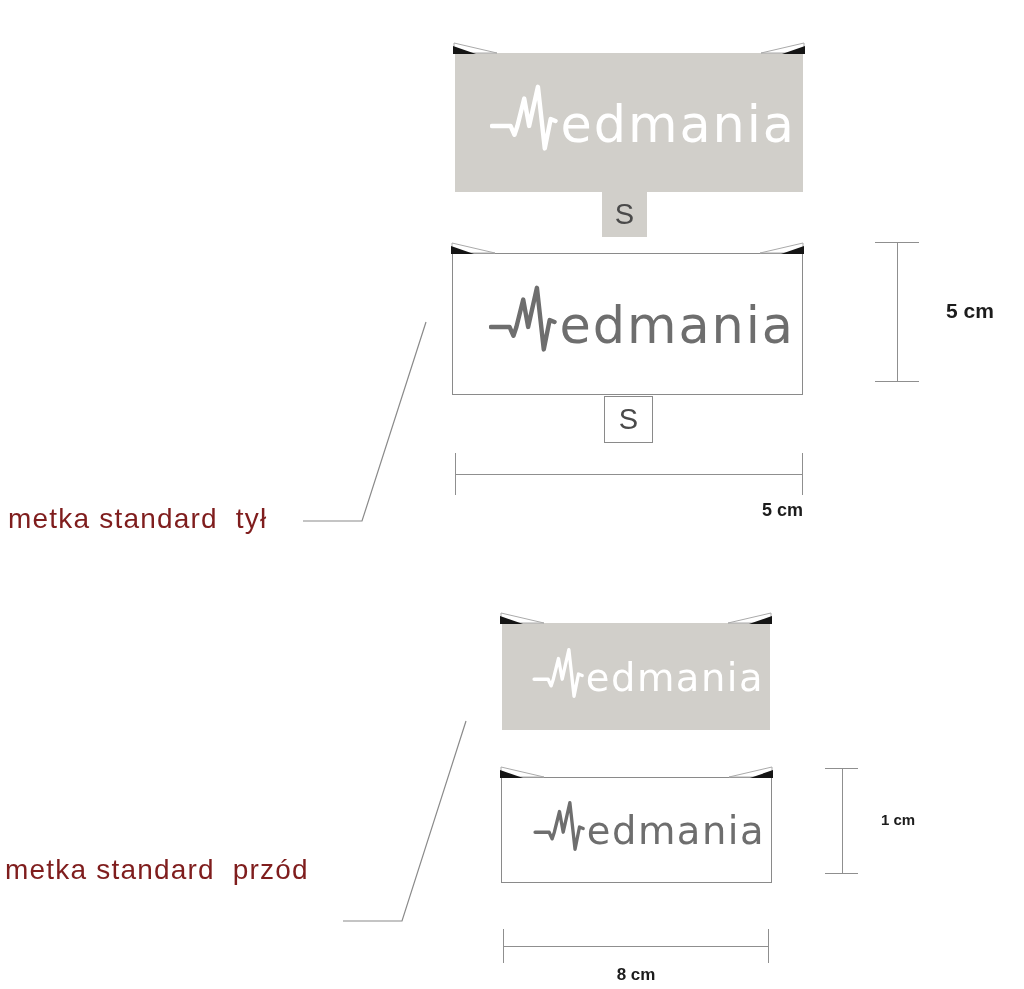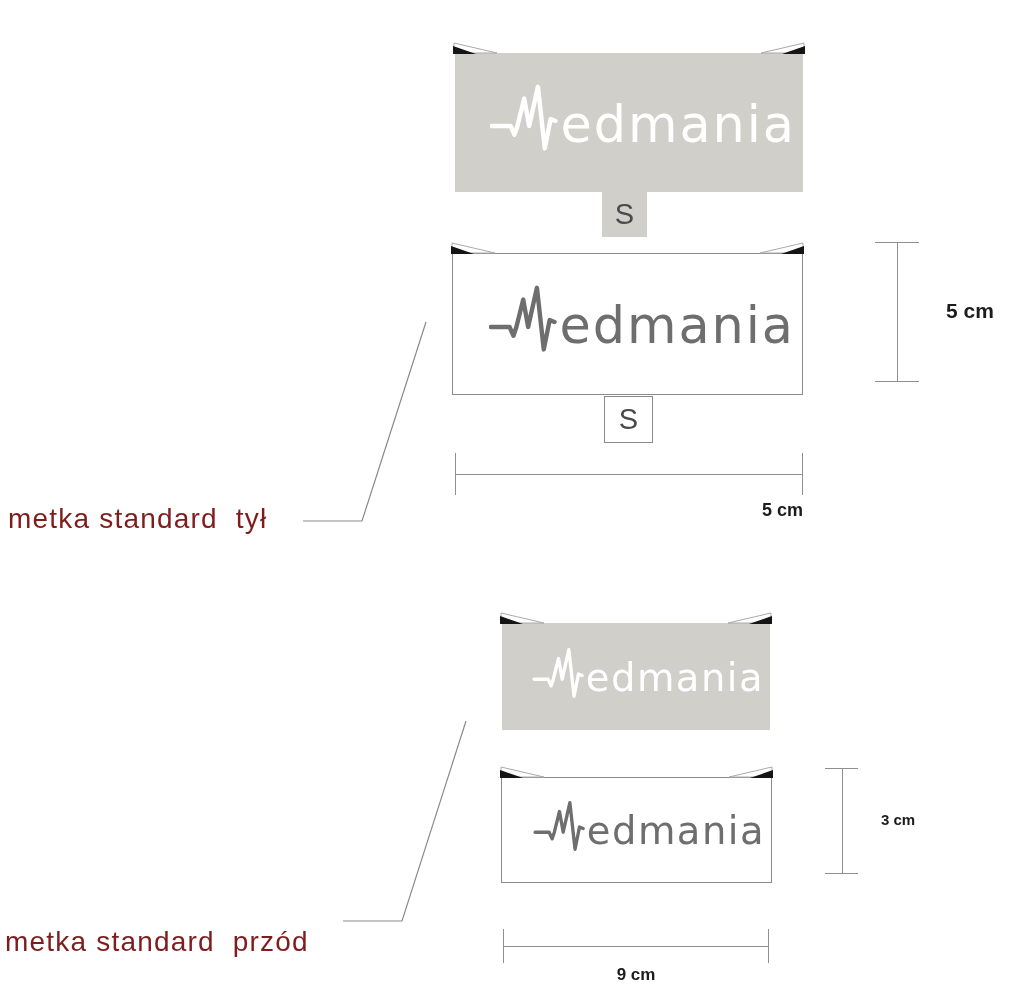--- a/index.html
+++ b/index.html
@@ -142,27 +142,27 @@
       <polyline points="2,53 21,53 25,62 28,53 35,25 40,53 49,13 56,76 62,46 67,48"></polyline>
       <text x="72" y="69" font-size="52" letter-spacing="2">edmania</text>
     </svg>
   </div>
 
   <div class="vdim" style="left:825px;top:768px;width:33px;height:106px;">
     <div class="cap top"></div>
       <div class="line"></div>
       <div class="cap bot"></div>
   </div>
-  <div class="dim-text" style="left:881px;top:811px;font-size:15px;">3 cm</div>
+  <div class="dim-text" style="left:881px;top:811px;font-size:15px;">1 cm</div>
 
   <div class="hdim" style="left:503px;top:929px;width:266px;height:34px;">
     <div class="cap l"></div>
       <div class="line"></div>
       <div class="cap r"></div>
   </div>
-  <div class="dim-text" style="left:503px;top:965px;width:266px;text-align:center;font-size:17px;">9 cm</div>
+  <div class="dim-text" style="left:503px;top:965px;width:266px;text-align:center;font-size:17px;">8 cm</div>
 
-  <div class="caption" style="left:5px;top:926px;text-align:center;">metka standard  przód</div>
+  <div class="caption" style="left:5px;top:854px;text-align:center;">metka standard  przód</div>
   <svg class="leader" style="left:340px;top:717px;" width="130" height="208" viewBox="0 0 130 208">
     <polyline points="3,204 62,204 126,4"></polyline>
   </svg>
 
 </div>
 
 </body></html>

